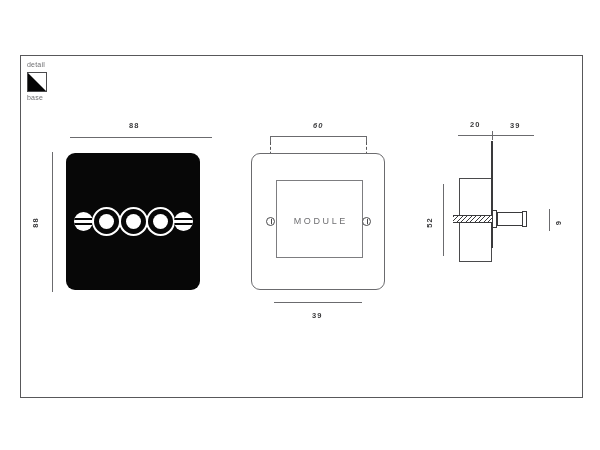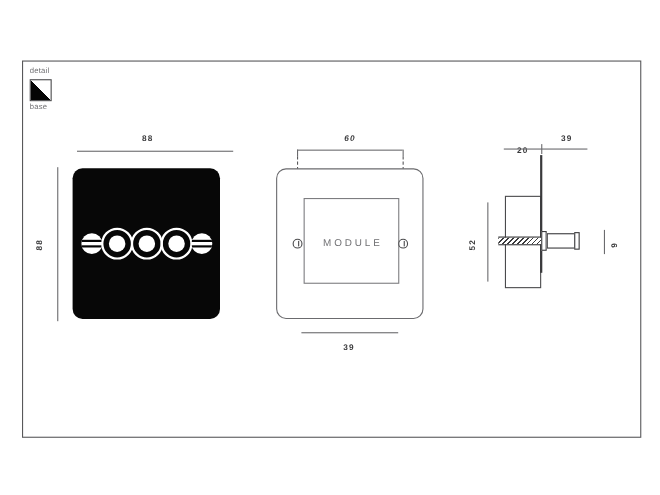--- a/index.html
+++ b/index.html
@@ -317,21 +317,21 @@
 
     <div class="hole" style="left:266px; top:217px;"></div>
     <div class="hole" style="left:362px; top:217px;"></div>
 
     <div class="dimline-h" style="left:274px; top:302px; width:88px;"></div>
     <div class="dimtext" style="left:312px; top:311px;">39</div>
   </div>
 
   <div>
 
-    <div class="dimtext" style="left:470px; top:132px;">20</div>
+    <div class="dimtext" style="left:470px; top:120px;">20</div>
     <div class="dimtext" style="left:510px; top:121px;">39</div>
     <div class="dimline-h" style="left:458px; top:135px; width:76px;"></div>
     <div class="tick-v" style="left:492px; top:131px; height:9px;"></div>
 
     <div class="dimtext vert" style="left:424px; top:218px;">52</div>
     <div class="dimline-v" style="left:443px; top:184px; height:72px;"></div>
 
     <div class="backbox"></div>
     <div class="wall-line"></div>
     <div class="thread"></div>

